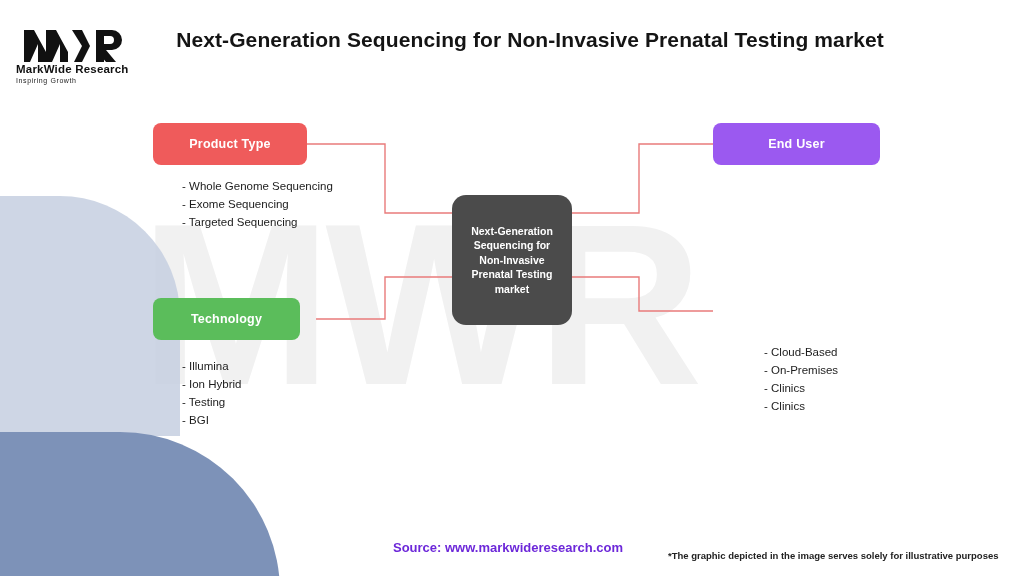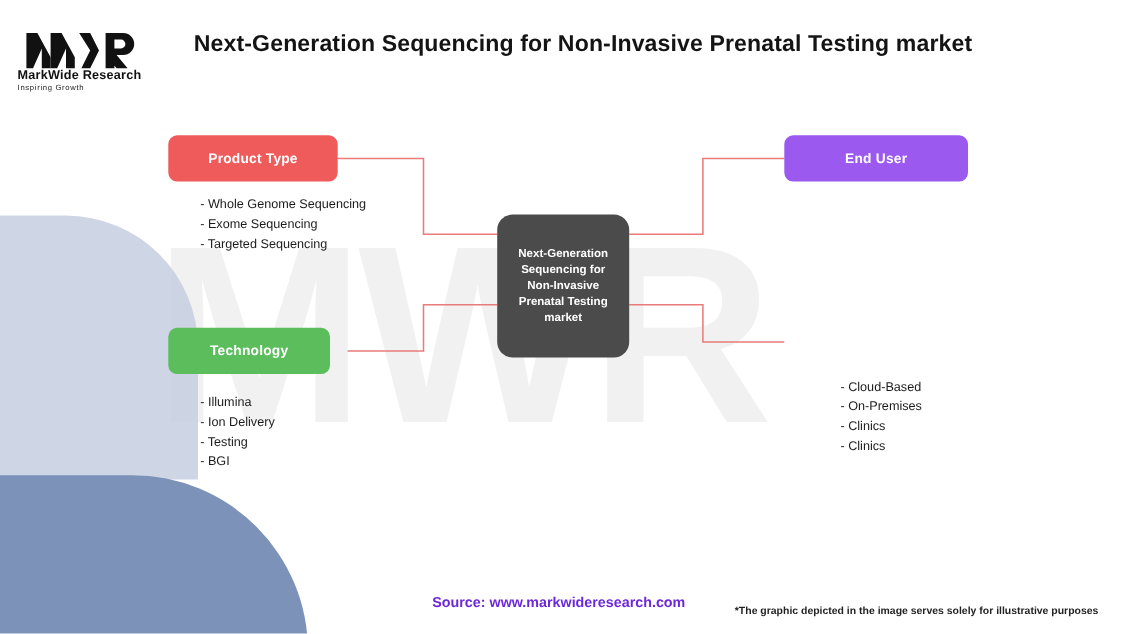--- a/index.html
+++ b/index.html
@@ -222,21 +222,21 @@
 
   <div class="branch-label" style="left:713px; top:123px; width:167px; background:#9b59f0;">
     <span>End User</span>
   </div>
 
   <div class="branch-label" style="left:153px; top:298px; width:147px; background:#5bbd5b;">
     <span>Technology</span>
   </div>
   <div class="branch-items" style="left:182px; top:357px;">
     <div>- Illumina</div>
-    <div>- Ion Delivery</div>
+    <div>- Ion Hybrid</div>
     <div>- Testing</div>
     <div>- BGI</div>
   </div>
 
   <div class="branch-items" style="left:742px; top:343px;margin-left:22px;">
     <div>- Cloud-Based</div>
     <div>- On-Premises</div>
     <div>- Clinics</div>
     <div>- Clinics</div>
   </div>

